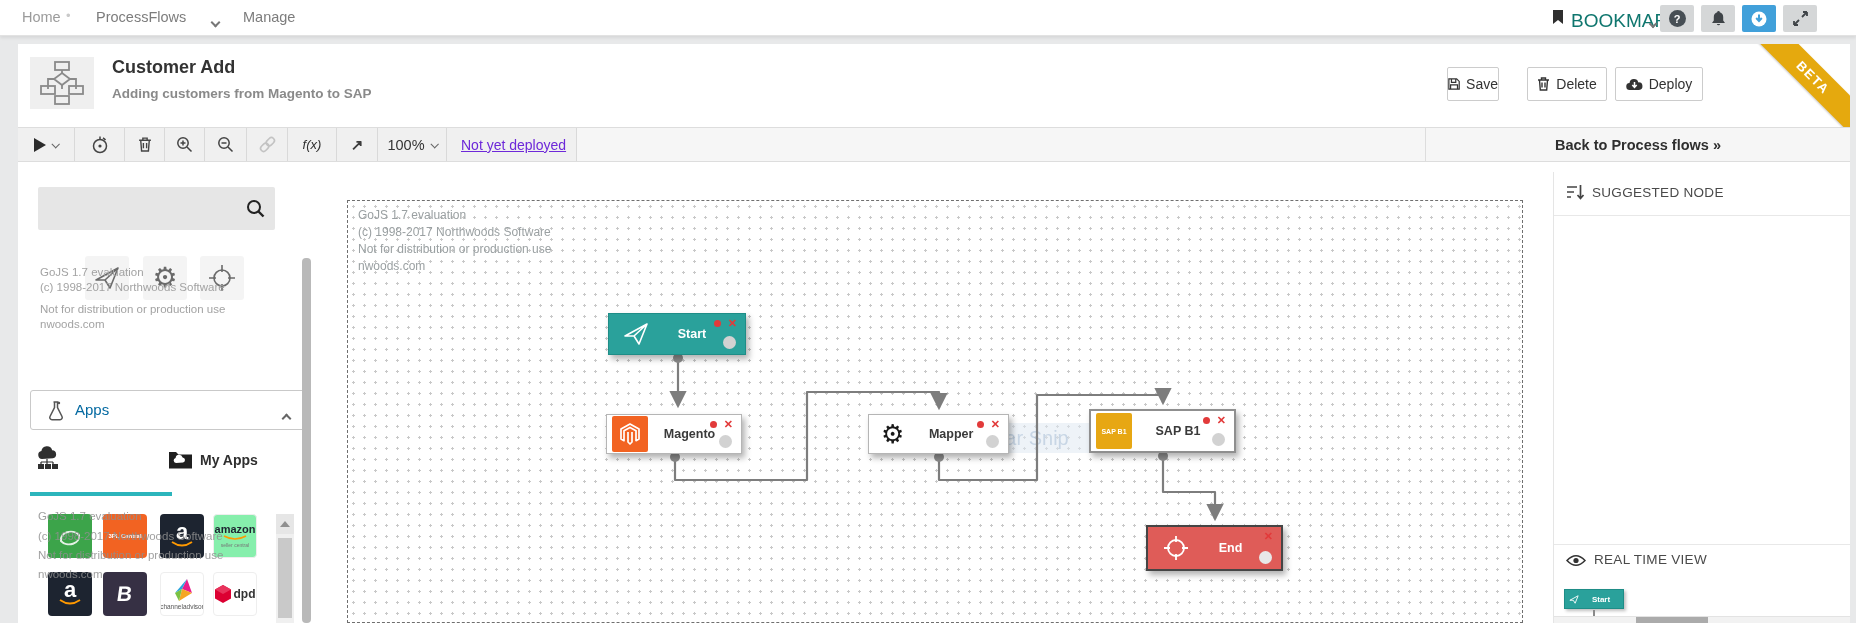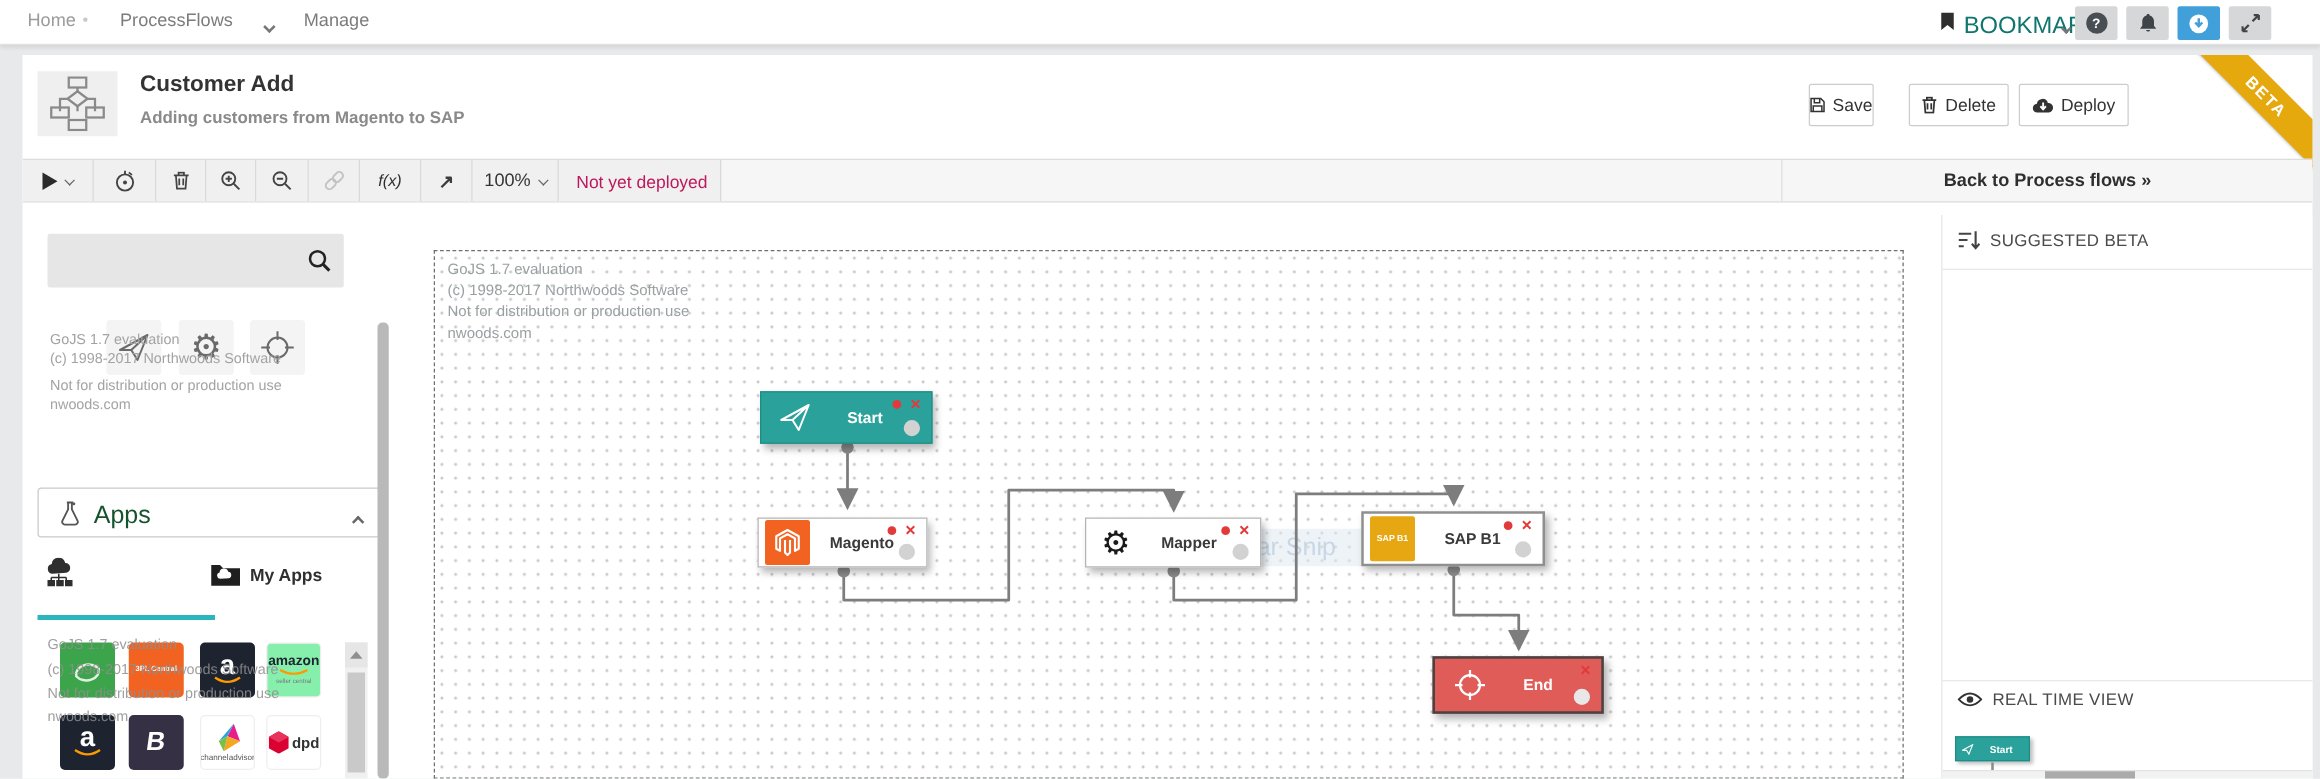--- a/index.html
+++ b/index.html
@@ -37,34 +37,34 @@
   .toolbar { position:absolute; left:0; top:83px; width:1832px; height:35px; background:#f6f6f6;
              border-top:1px solid #ddd; border-bottom:1px solid #ddd; }
   .tleft { position:absolute; left:0; top:0; height:33px; display:flex; background:#f0f0f0; }
   .tcell { height:33px; border-right:1px solid #d9d9d9; display:flex; align-items:center; justify-content:center; gap:6px; cursor:pointer; }
   .tcell.static { cursor:default; }
   .play { width:0; height:0; border-left:12px solid #2b2b2b; border-top:7px solid transparent; border-bottom:7px solid transparent; }
   .chev-sm { display:inline-block; width:6px; height:6px; border-right:1.5px solid #666; border-bottom:1.5px solid #666; transform:rotate(45deg) translateY(-1px); }
   .fxtxt { font-style:italic; font-size:13px; color:#2f2f2f; }
   .netxt { font-size:15px; font-weight:bold; color:#3d3d3d; }
   .zoomlvl { font-size:14.5px; color:#333; }
-  .status { font-size:14px; color:#be185d; padding-left:14px; justify-content:flex-start; }
+  .status { font-size:14px; color:#6d28d9; padding-left:14px; justify-content:flex-start;text-decoration:underline; }
   .backlink { position:absolute; right:0; top:0; height:33px; width:425px; border-left:1px solid #ddd;
               display:flex; align-items:center; justify-content:center; font-size:14.5px; font-weight:bold; color:#2f2f2f; cursor:pointer; }
 
   
   .searchbox { position:absolute; left:20px; top:143px; width:237px; height:43px; background:#e6e6e6; border-radius:2px; }
   .searchbox input { position:absolute; left:14px; top:0; width:185px; height:43px; border:none; background:transparent;
                      outline:none; font-size:15px; color:#555; font-family:"Liberation Sans",sans-serif; }
   .searchbox input::placeholder { color:#8f8f8f; }
   .wmline { position:absolute; font-size:11.5px; color:#a3a3a3; white-space:nowrap; z-index:6; }
   .ptile { position:absolute; width:44px; height:44px; background:#f4f4f4; border-radius:3px;
            display:flex; align-items:center; justify-content:center; color:#6a6a6a; cursor:grab; z-index:4; }
   .appsbox { position:absolute; left:12px; top:346px; width:278px; height:40px; border:1px solid #c9c9c9; border-radius:3px; cursor:pointer; }
-  .appslbl { position:absolute; left:44px; top:10px; font-size:20px; color:#14532d; }
+  .appslbl { position:absolute; left:44px; top:10px; font-size:15px; color:#0369a1; }
   .tab { position:absolute; cursor:pointer; color:#2f2f2f; font-weight:bold; font-size:14px; }
   .tabline { position:absolute; left:12px; top:448px; width:142px; height:4px; background:#2cb5bc; }
   .atile { position:absolute; width:44px; height:44px; border-radius:4px; display:flex; flex-direction:column;
            align-items:center; justify-content:center; cursor:grab; overflow:hidden; z-index:3; }
   .gridwm { z-index:7; opacity:.85; }
   .sb-track { position:absolute; left:258px; top:470px; width:18px; height:109px; background:#f0f0f0; }
   .sb-up { position:absolute; left:0; top:0; width:18px; height:20px; background:#e6e6e6; display:flex; align-items:center; justify-content:center; cursor:pointer; }
   .sb-up:after { content:""; width:0; height:0; border-left:5px solid transparent; border-right:5px solid transparent; border-bottom:6px solid #8f8f8f; }
   .sb-thumb { position:absolute; left:2px; top:24px; width:14px; height:80px; background:#c9c9c9; }
   .outer-sb { position:absolute; left:284px; top:214px; width:9px; height:365px; background:#b9b9b9; border-radius:4px; }
@@ -431,21 +431,21 @@
       <span class="nport" style="background:#e8e8e8"></span>
     </div>
   </div>
 
   <div class="rpanel">
     <span class="abs" style="left:12px;top:12px">
       <svg width="19" height="18" viewBox="0 0 19 18">
           <path d="M1 3 h10 M1 8 h7 M1 13 h4 M14.5 1 v13 M11.5 11 l3 3.5 l3 -3.5" fill="none" stroke="#444" stroke-width="1.7"></path>
         </svg>
     </span>
-    <span class="abs rphead" style="left:38px;top:13px">SUGGESTED BETA</span>
+    <span class="abs rphead" style="left:38px;top:13px">SUGGESTED NODE</span>
     <div class="rdivider" style="top:43px"></div>
 
     <div class="rdivider" style="top:372px"></div>
     <span class="abs" style="left:12px;top:381px">
       <svg width="20" height="13" viewBox="0 0 20 13">
           <path d="M1 6.5 Q10 -3 19 6.5 Q10 16 1 6.5 z" fill="none" stroke="#333" stroke-width="1.5"></path>
           <circle cx="10" cy="6.5" r="2.6" fill="#333"></circle>
         </svg>
     </span>
     <span class="abs rphead" style="left:40px;top:380px">REAL TIME VIEW</span>

